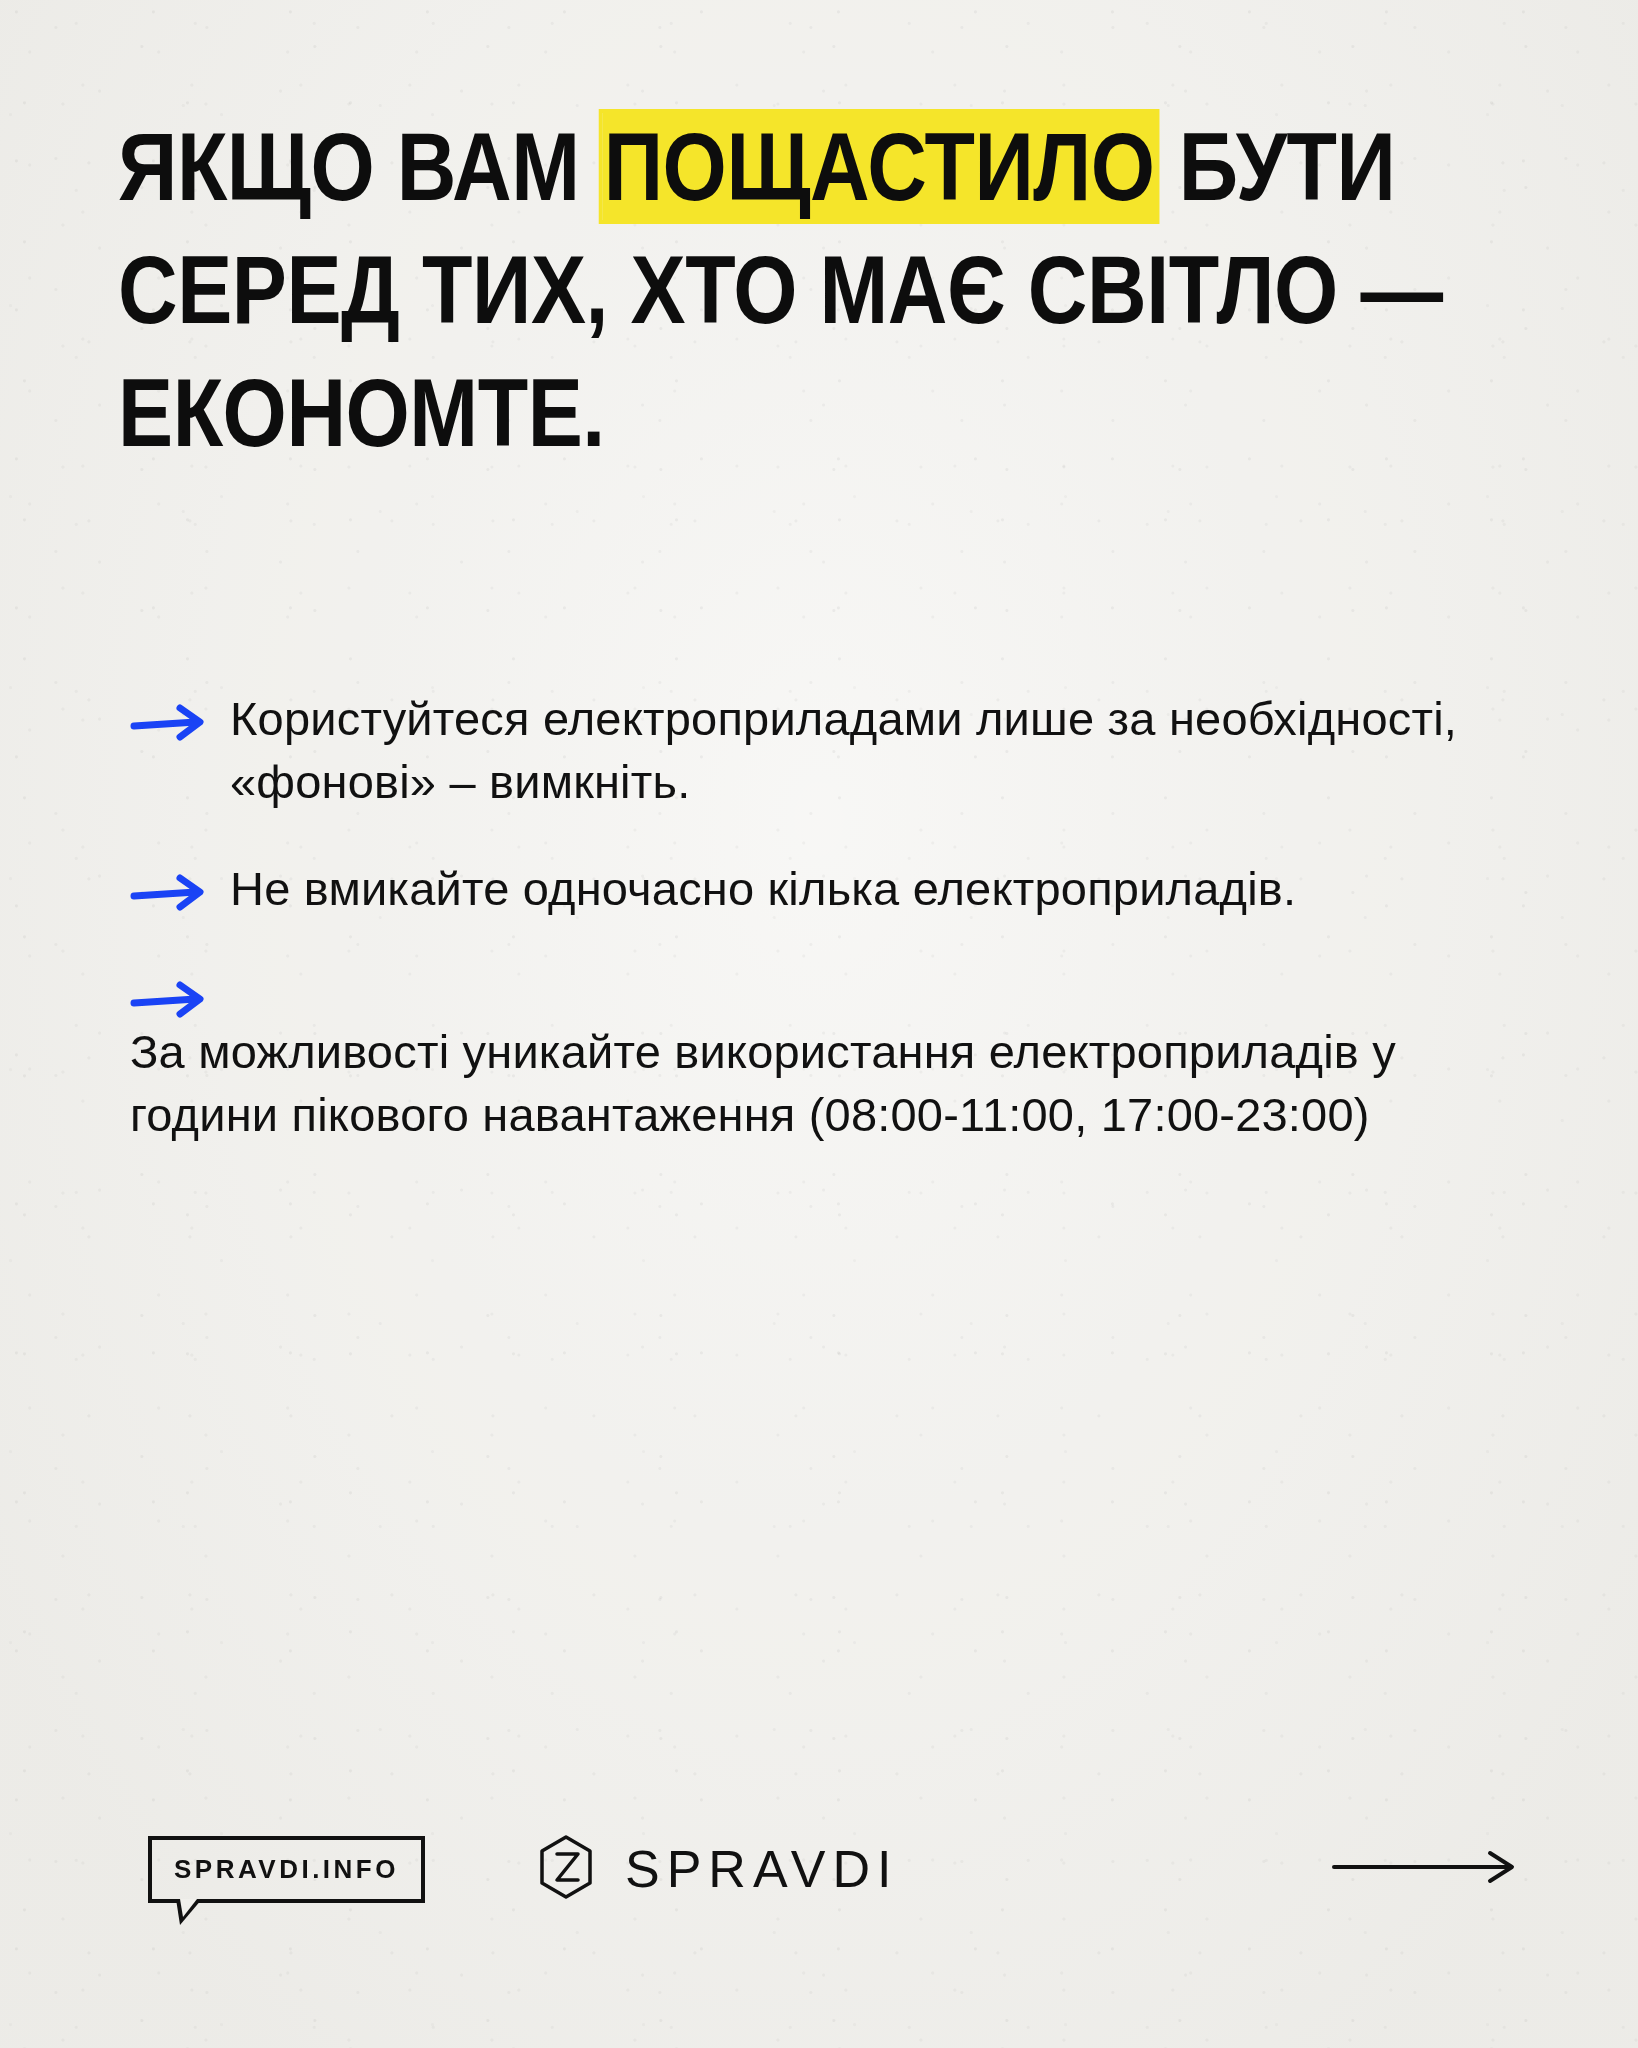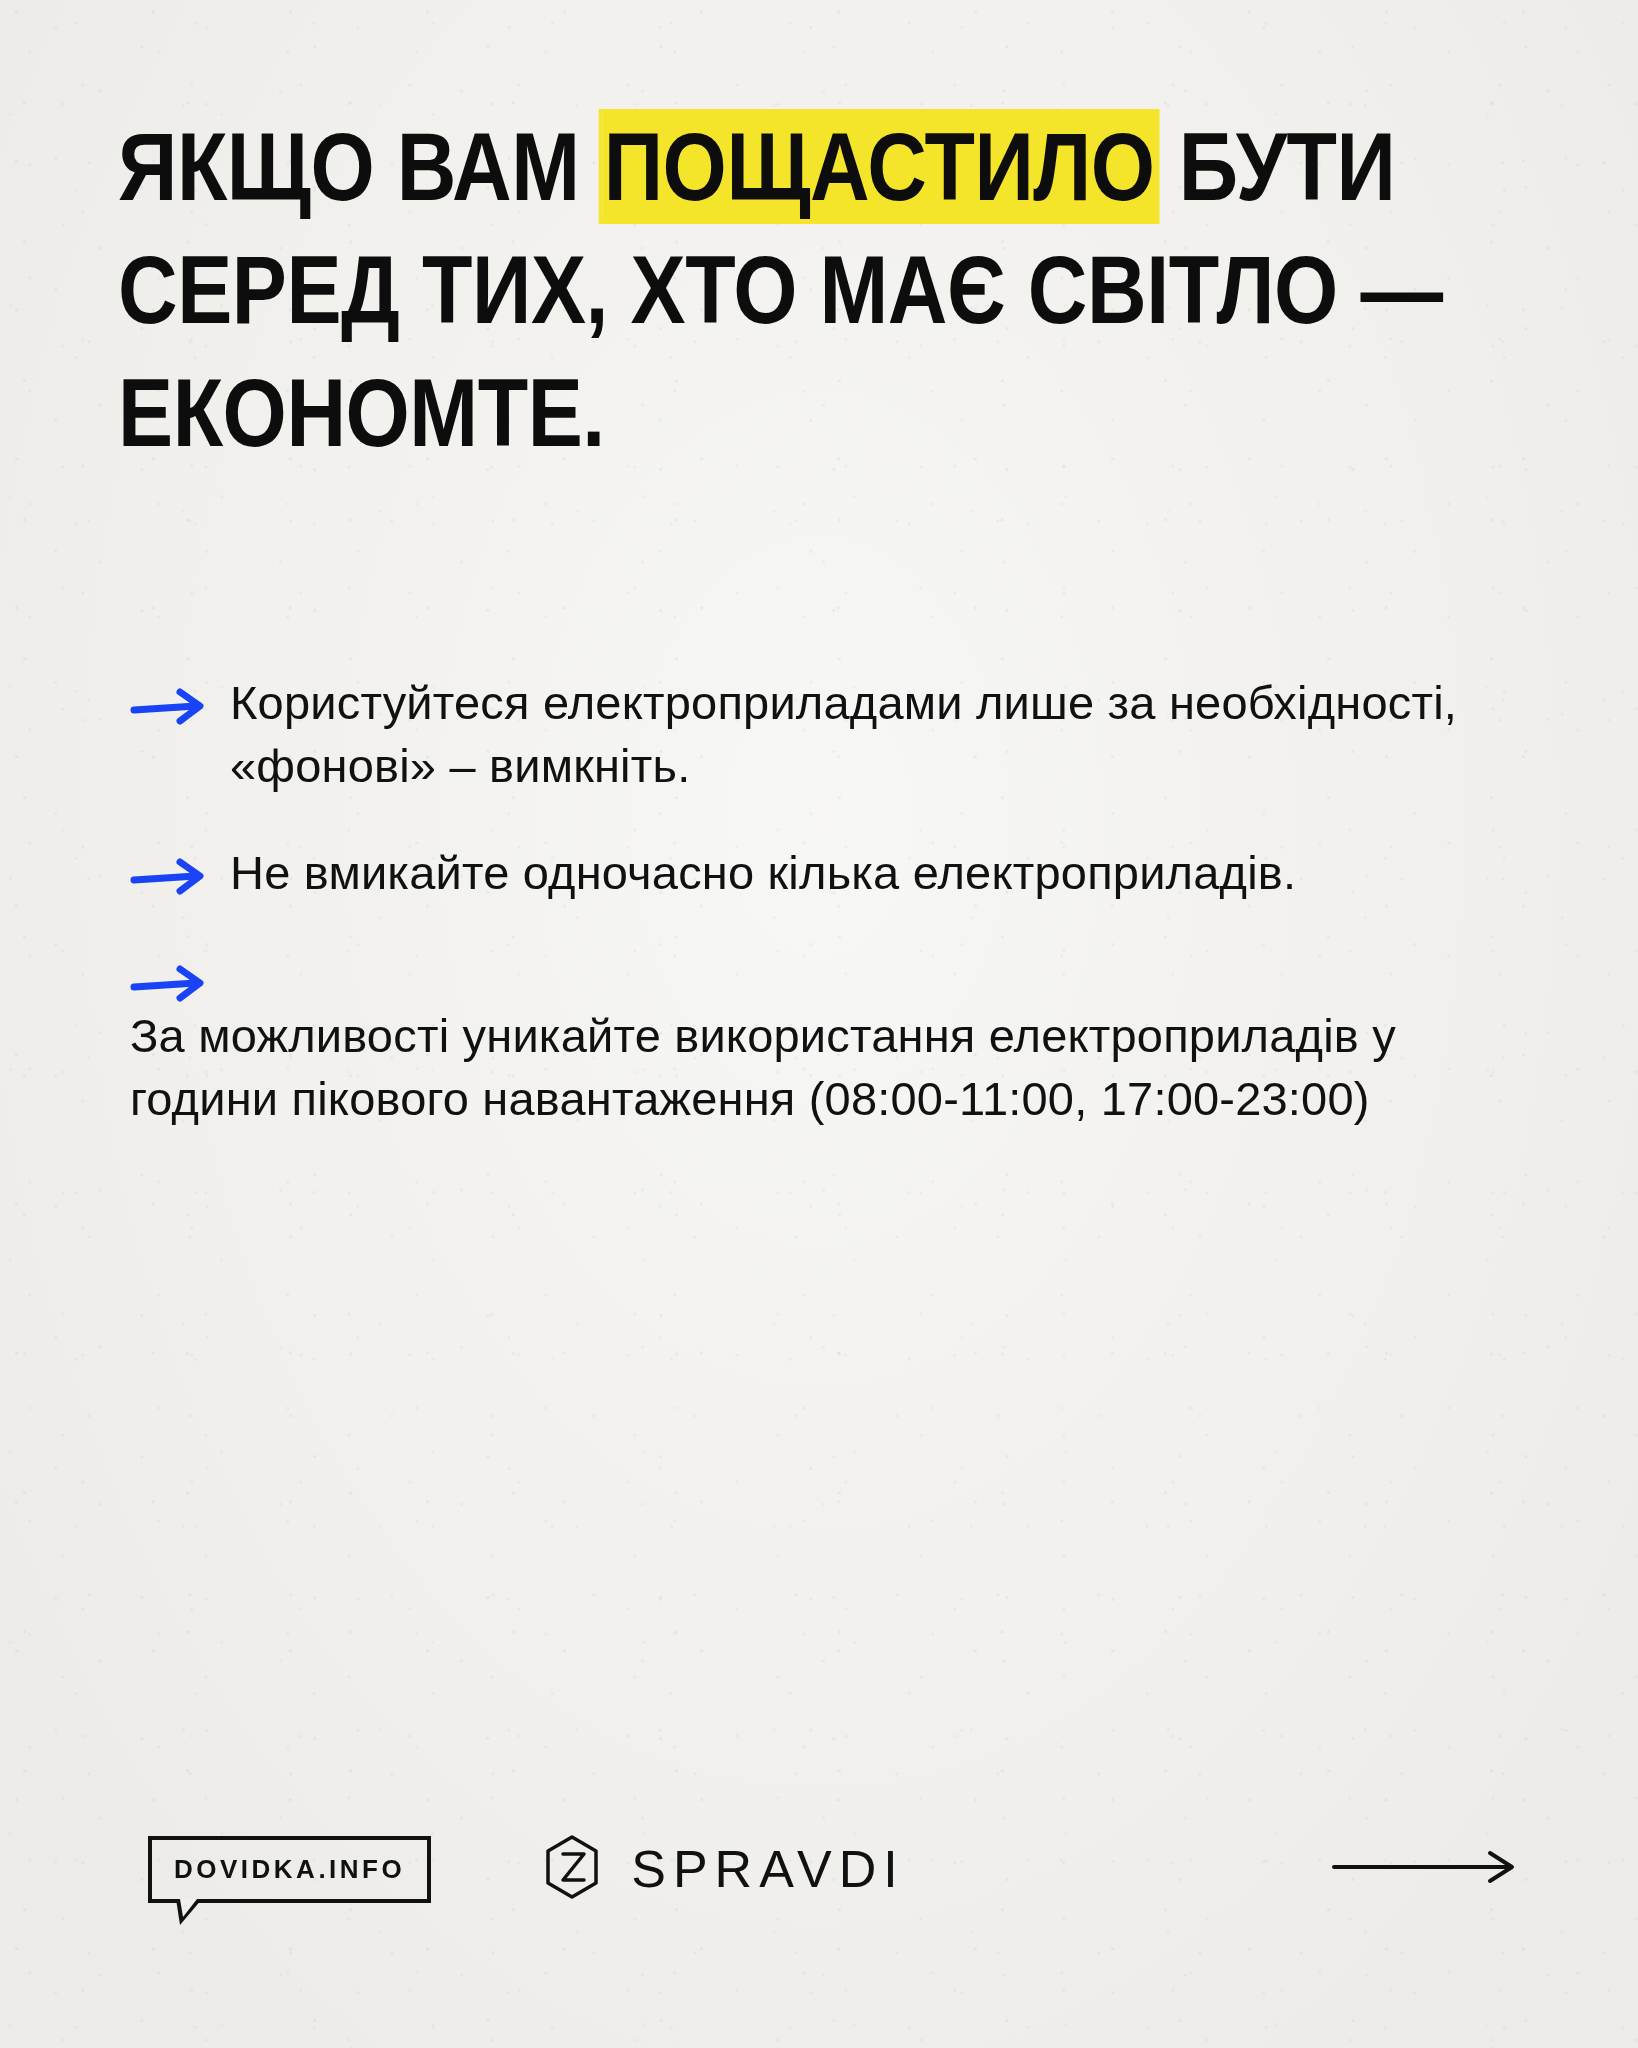--- a/index.html
+++ b/index.html
@@ -79,20 +79,21 @@
   .bullets {
     position: absolute;
     left: 130px;
     top: 672px;
     width: 1400px;
   }
   .bullet {
     display: flex;
     align-items: flex-start;
     margin-bottom: 44px;
+    margin-top: 16px;
   }
   .bullet:last-child { margin-bottom: 0; flex-direction: column; }
 
   .arrow-icon {
     flex: 0 0 auto;
     width: 86px;
     margin-top: 16px;
     padding-right: 14px;
   }
   .arrow-icon svg { display: block; }
@@ -218,21 +219,21 @@
         </svg>
       </span>
       <span class="bullet-text">За можливості уникайте використання електроприладів у години пікового навантаження (08:00-11:00, 17:00-23:00)</span>
     </div>
 
   </div>
 
   <div class="footer">
 
     <div class="dovidka-logo">
-      <span class="txt">DOVIDKA.INFO</span>
+      <span class="txt">SPRAVDI.INFO</span>
     </div>
 
     <div class="spravdi">
       <span class="mark-icon">
         <svg width="58" height="66" viewBox="0 0 58 66" aria-hidden="true">
           <path d="M5 17 L29 3 L53 17 L53 49 L29 63 L5 49 Z" fill="none" stroke="#111" stroke-width="3.5" stroke-linejoin="round"></path>
           <path d="M20 20 L41 20 L20 46 L41 46" fill="none" stroke="#111" stroke-width="3.5" stroke-linejoin="round" stroke-linecap="round"></path>
         </svg>
       </span>
       <span class="name">SPRAVDI</span>

